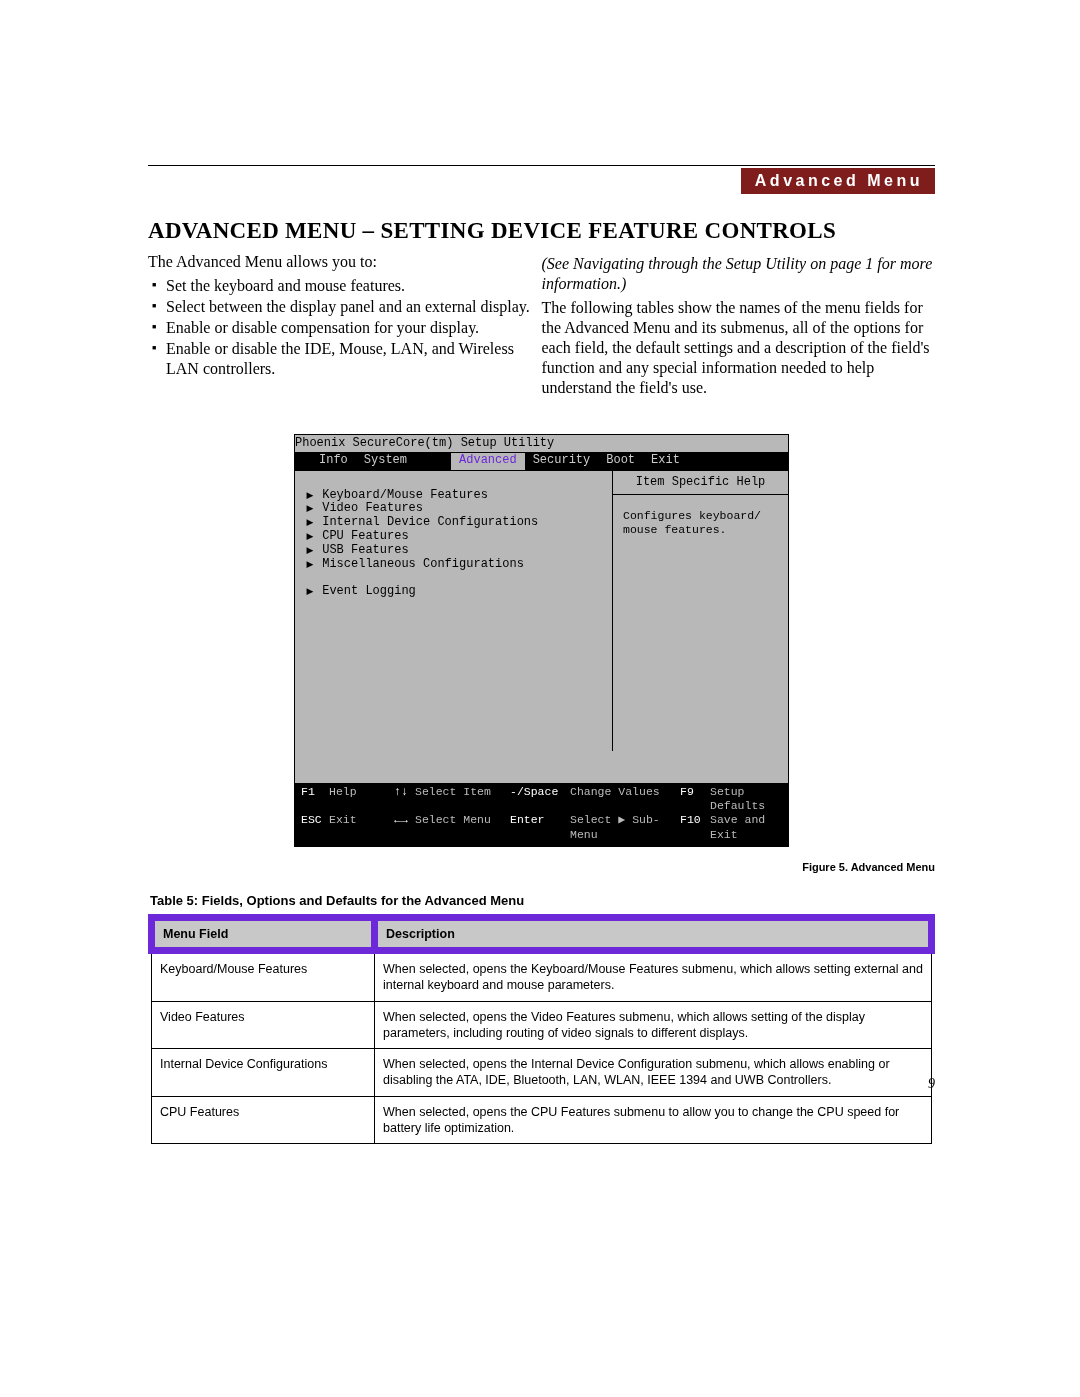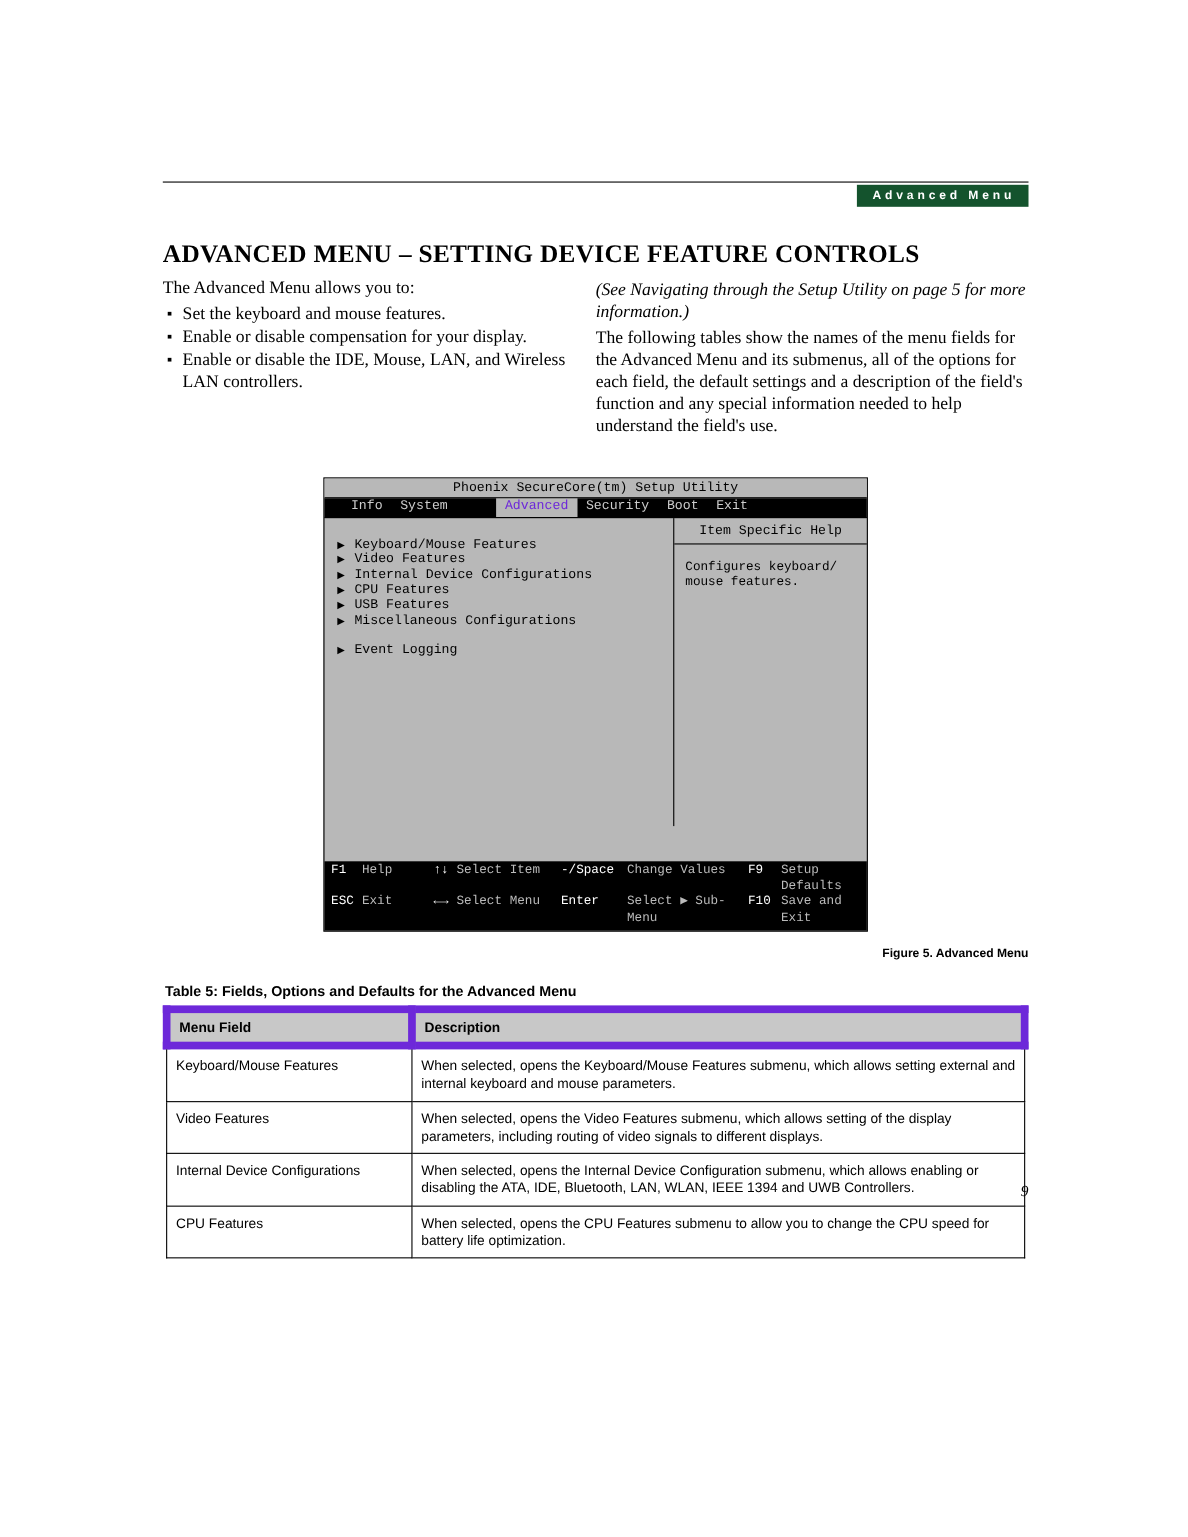--- a/index.html
+++ b/index.html
@@ -20,25 +20,25 @@
     position: absolute;
     top: 165px;
     left: 148px;
     right: 145px;
     border-top: 1px solid #000;
   }
   .topbar .black-tab {
     position: absolute;
     right: 0;
     top: 2px;
-    background: #14532d;
+    background: #7f1d1d;
     color: #fff;
     font-family: Arial, Helvetica, sans-serif;
     font-weight: bold;
-    font-size: 11px;
+    font-size: 16px;
     letter-spacing: 3.5px;
     padding: 4px 12px 4px 14px;
     white-space: nowrap;
   }
   .content {
     position: absolute;
     top: 218px;
     left: 148px;
     right: 145px;
   }
@@ -84,21 +84,21 @@
   .bios {
     border: 1.5px solid #000;
     background: #b8b8b8;
     font-family: "Courier New", Courier, monospace;
     font-size: 12px;
     line-height: 1.15;
     color: #000;
   }
   .bios-title {
     background: #b8b8b8;
-    text-align: center;
+    text-align: left;
     padding: 2px 0 1px 0;
     border-bottom: 1px solid #000;
   }
   .bios-tabs {
     display: flex;
     background: #000;
     color: #ccc;
     border-bottom: 1px solid #000;
   }
   .bios-tabs .tab {
@@ -216,26 +216,27 @@
   </div>
 
   <div class="content">
     <h1 class="title">ADVANCED MENU – SETTING DEVICE FEATURE CONTROLS</h1>
 
     <div class="two-col">
       <div class="col">
         <div class="intro">The Advanced Menu allows you to:</div>
         <ul class="bullets">
           <li>Set the keyboard and mouse features.</li>
+          <li>Select between the display panel and an external display.</li>
           <li>Enable or disable compensation for your display.</li>
           <li>Enable or disable the IDE, Mouse, LAN, and Wireless LAN controllers.</li>
         </ul>
       </div>
       <div class="col">
-        <div class="italic para">(See Navigating through the Setup Utility on page 5 for more information.)</div>
+        <div class="italic para">(See Navigating through the Setup Utility on page 1 for more information.)</div>
         <div class="para">The following tables show the names of the menu fields for the Advanced Menu and its submenus, all of the options for each field, the default settings and a description of the field's function and any special information needed to help understand the field's use.</div>
       </div>
     </div>
 
     <div class="bios-wrap">
       <div class="bios">
         <div class="bios-title">Phoenix SecureCore(tm) Setup Utility</div>
         <div class="bios-tabs">
           <span class="tab">Info</span>
           <span class="tab">System</span>

